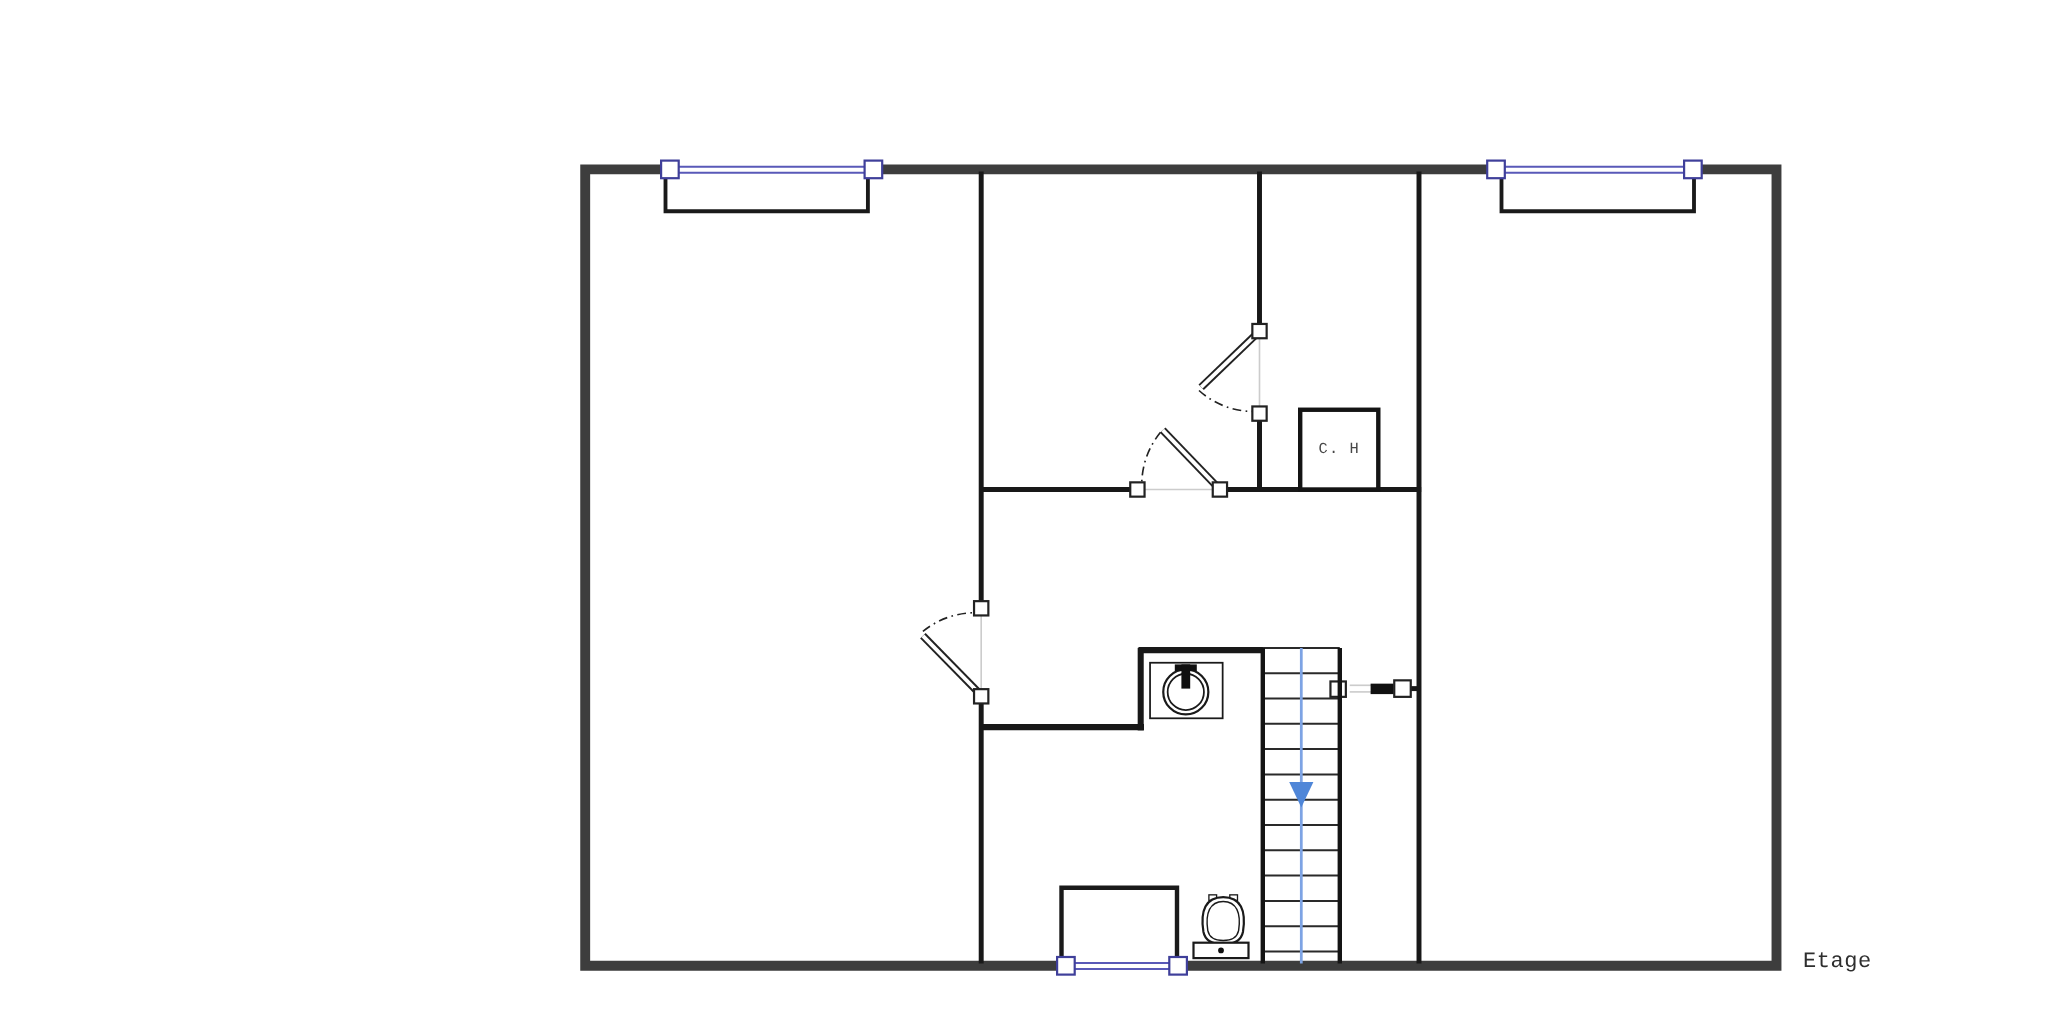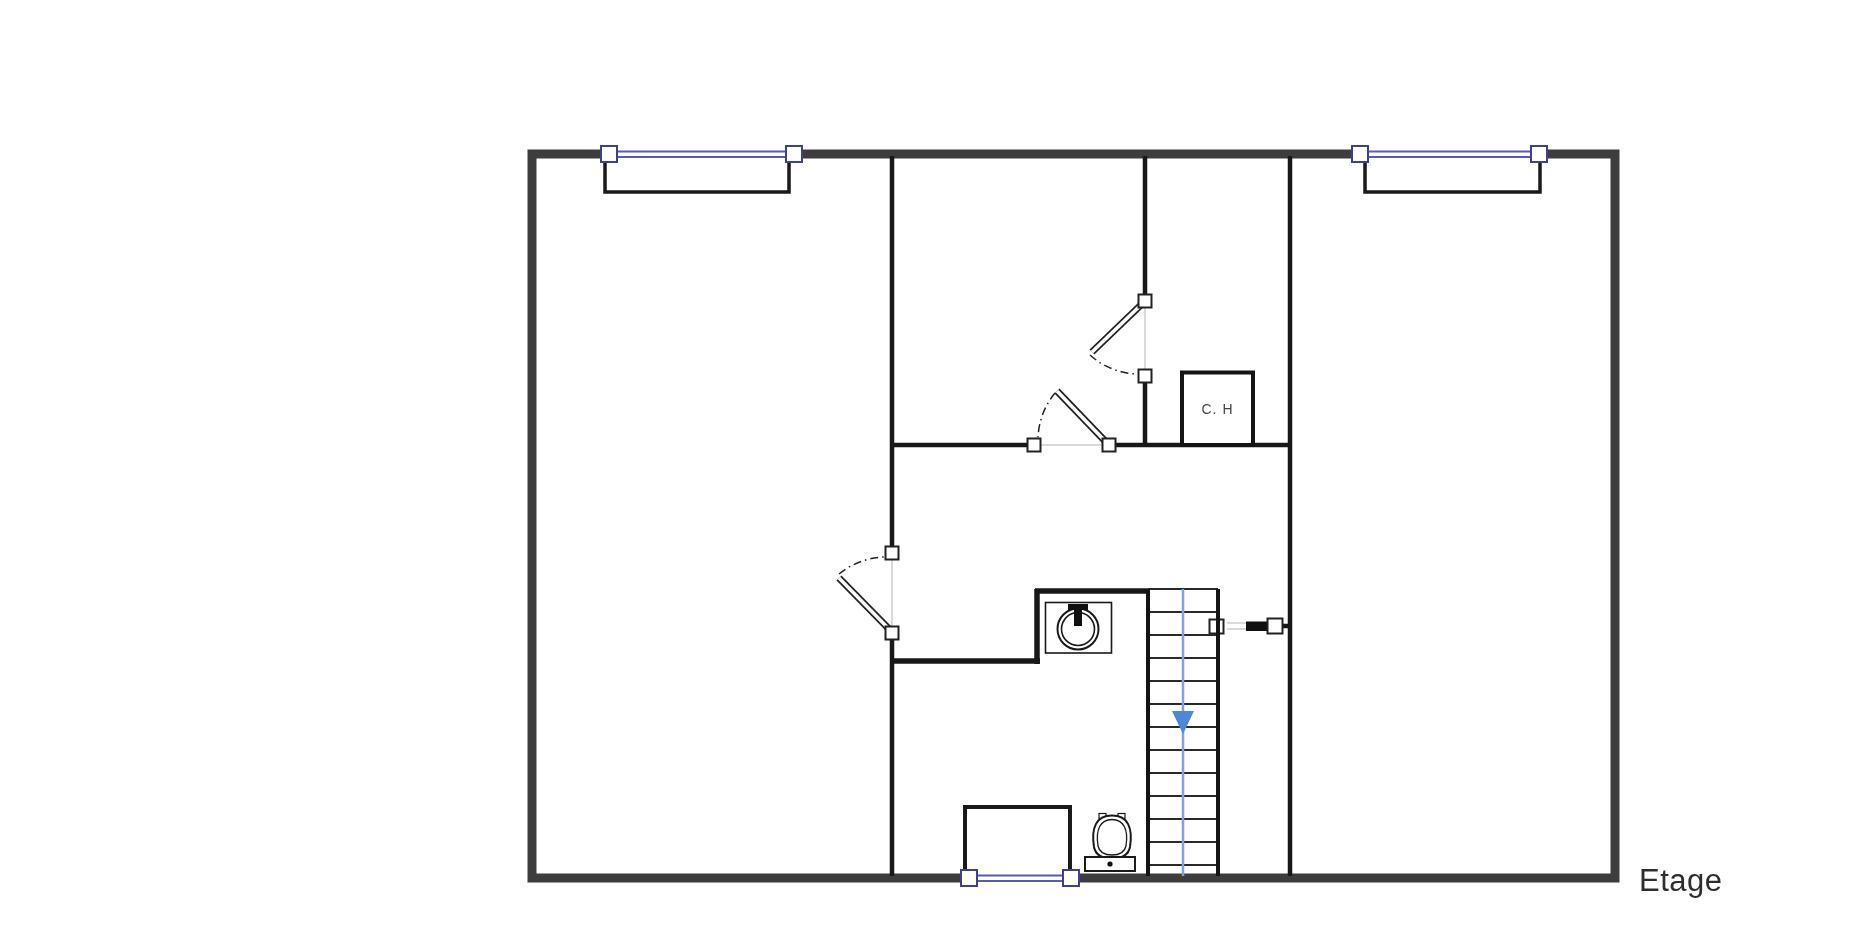--- a/index.html
+++ b/index.html
@@ -7,20 +7,21 @@
     padding: 0;
     background: #ffffff;
     font-family: "Liberation Sans", sans-serif;
   }
   .canvas {
     position: relative;
     width: 1874px;
     height: 938px;
     background: var(--background, #ffffff);
     overflow: hidden;
+    font-family: Liberation Mono, monospace;
   }
   svg.plan { position: absolute; left: 0; top: 0; }
 
   
   .wall-outer   { stroke: var(--outer-wall, #3d3d3d); stroke-width: 9; fill: none; }
   .wall         { stroke: var(--interior-wall, #181818); stroke-width: 4.5; fill: none; }
   .wall-thick   { stroke: var(--interior-wall, #181818); stroke-width: 5.5; fill: none; }
 
   
   .win-mask     { fill: #ffffff; stroke: none; }
@@ -56,21 +57,21 @@
     text-align: center;
     font-size: 14px;
     letter-spacing: 1px;
     color: #474747;
     user-select: none;
   }
   .floor-label {
     position: absolute;
     left: 1639px;
     top: 863px;
-    font-size: 31px;
+    font-size: 20px;
     letter-spacing: 0.5px;
     color: var(--label-text, #2e2e2e);
     user-select: none;
   }
 </style>
 </head>
 <body>
 
 <div class="canvas">
 

